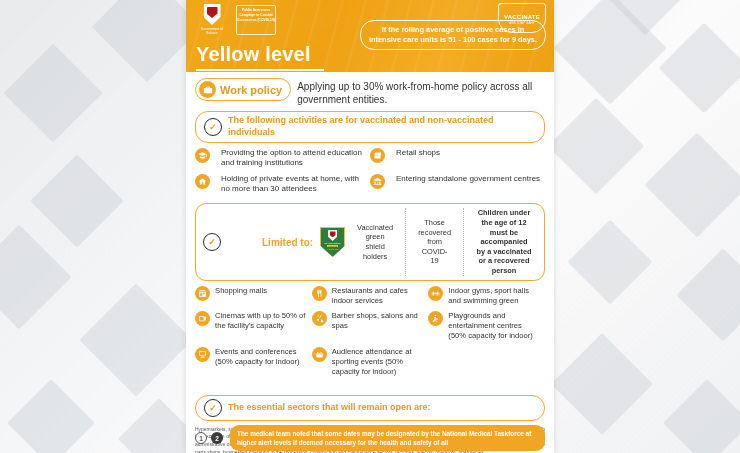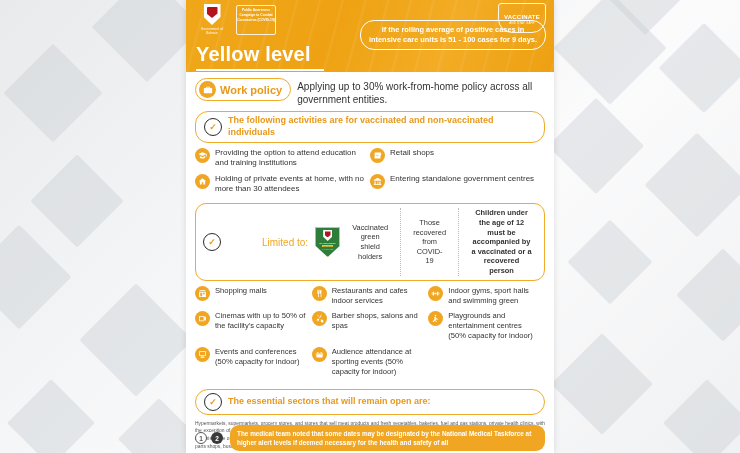--- a/index.html
+++ b/index.html
@@ -104,50 +104,50 @@
   .ic18{width:17px;height:17px;font-size:9px;}
   .ic16{width:15px;height:15px;font-size:8px;}
 
   .check{
     flex:0 0 auto;width:16px;height:16px;border-radius:50%;
     border:1.6px solid #2b2b2b;display:flex;align-items:center;justify-content:center;
     color:#e8991a;font-size:9px;font-weight:bold;background:#fff;
   }
 
   .grid2{display:flex;flex-wrap:wrap;margin-bottom:4px;}
-  .grid2 .cell{width:50%;display:flex;gap:5px;align-items:flex-start;margin-bottom:5px;box-sizing:border-box;padding-right:4px;}
+  .grid2 .cell{width:50%;display:flex;gap:11px;align-items:flex-start;margin-bottom:5px;box-sizing:border-box;padding-right:4px;}
   .cell .txt{font-size:8px;color:#333;line-height:1.3;}
 
   
   .limited-box{
     border:1px solid #f0ab2a;border-radius:11px;
     padding:4px 7px;display:flex;align-items:center;gap:7px;margin-bottom:5px;
   }
-  .limited-label{color:#f0a622;font-weight:normal;font-size:10px;white-space:nowrap;padding-left:34px;}
+  .limited-label{color:#f0a622;font-weight:bold;font-size:10px;white-space:nowrap;padding-left:34px;}
   .shield{
     flex:0 0 auto;width:25px;height:30px;background:#2f7d3b;
     border:1.4px solid #f2c230;
     clip-path:polygon(0 0,100% 0,100% 62%,50% 100%,0 62%);
     display:flex;flex-direction:column;align-items:center;padding-top:2px;box-sizing:border-box;
   }
   .shield .screst{
     width:9px;height:11px;background:#fff;
     clip-path:polygon(0 0,100% 0,100% 62%,50% 100%,0 62%);position:relative;
   }
   .shield .screst:before{content:"";position:absolute;left:1.6px;top:1.4px;width:5.8px;height:6px;background:#b3131a;
     clip-path:polygon(0 0,100% 0,100% 60%,50% 100%,0 60%);}
   .shield .sarab{font-size:2.1px;color:#fff;margin-top:1px;line-height:1.3;text-align:center;}
   .shield .sband{font-size:2px;color:#fff;background:#f2c230;color:#2f7d3b;padding:0 1px;margin-top:.5px;}
   .shield .sfoot{font-size:1.9px;color:#f2c230;margin-top:.5px;}
 
   .lt-col{font-size:7.4px;color:#333;line-height:1.3;text-align:center;padding:0 5px;}
   .lt-col.b{font-weight:bold;}
   .lt-sep{width:0;border-left:1px dotted #bbb;align-self:stretch;}
 
-  .grid3{display:flex;flex-wrap:wrap;margin-bottom:6px;}
+  .grid3{display:flex;flex-wrap:wrap;margin-bottom:12px;justify-content:flex-end;}
   .grid3 .cell3{width:33.33%;display:flex;gap:5px;align-items:flex-start;margin-bottom:6px;box-sizing:border-box;padding-right:4px;}
   .cell3 .txt{font-size:7.6px;color:#333;line-height:1.3;}
 
   .fineprint{font-size:4.9px;color:#555;line-height:1.6;margin:2px 0 0 0;text-align:justify;}
 
   
   #footer{
     position:absolute;left:0;bottom:0;width:100%;height:30px;
     display:flex;align-items:center;gap:7px;padding:0 9px;box-sizing:border-box;
   }

